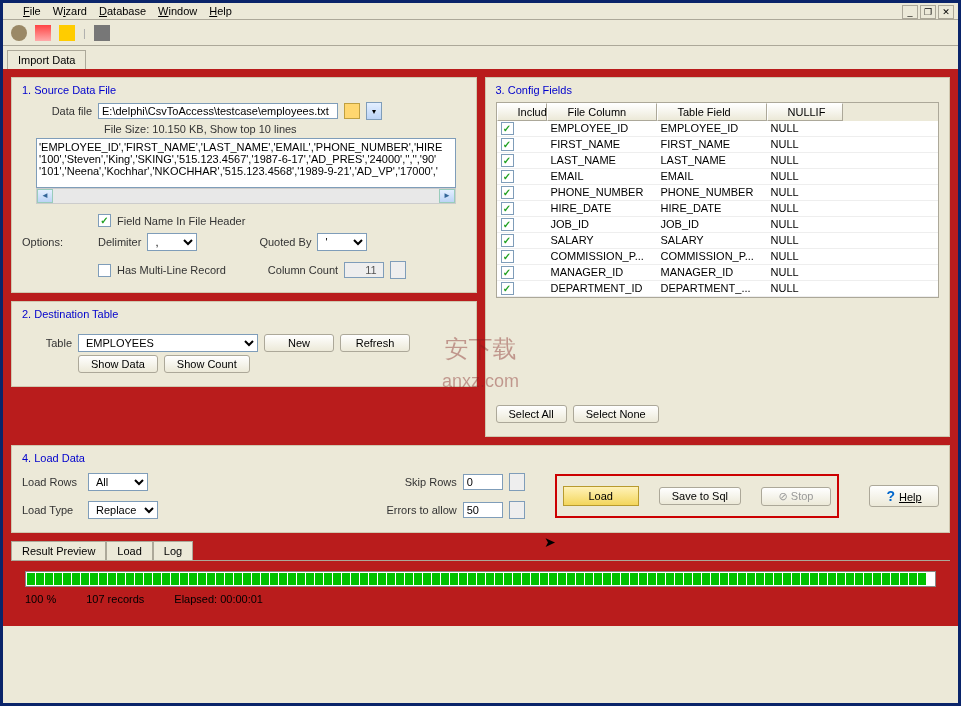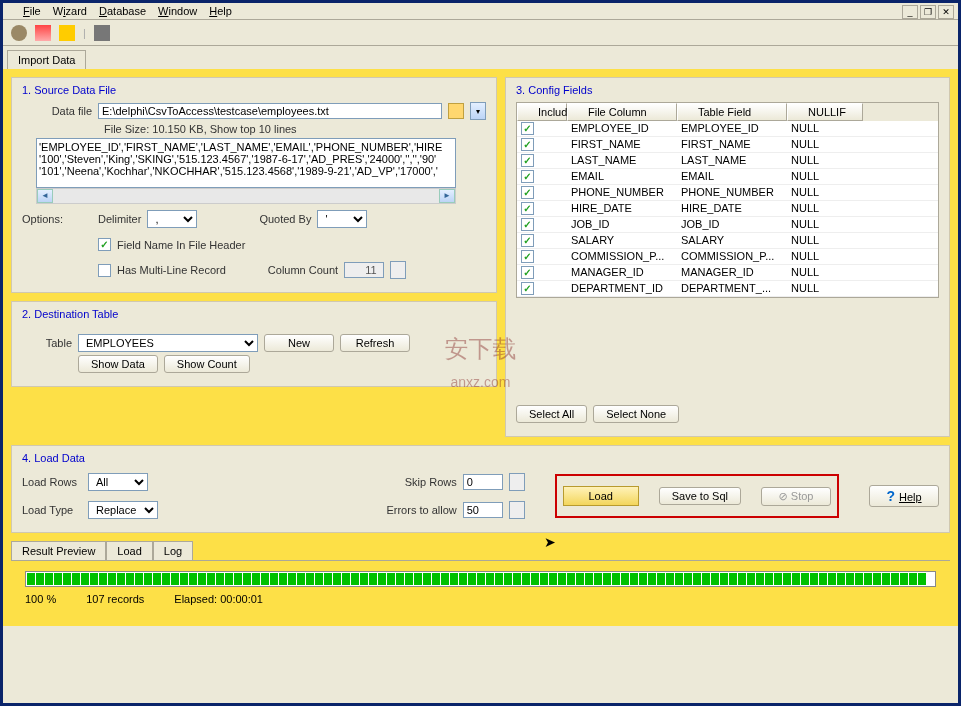--- a/index.html
+++ b/index.html
@@ -6,30 +6,30 @@
 body { margin: 0; padding: 0; background: #fff; }
 .window { width: 961px; height: 706px; border: 3px solid #0a246a; background: #ece9d8; position: relative; }
 .menubar { background: #ece9d8; padding: 2px 20px; display: flex; gap: 12px; border-bottom: 1px solid #aca899; }
 .menubar span { cursor: default; }
 .menubar .ul { text-decoration: underline; }
 .toolbar { background: #ece9d8; padding: 2px 8px; display: flex; gap: 8px; align-items: center; border-bottom: 1px solid #aca899; height: 26px; }
 .toolbar-icon { width: 16px; height: 16px; display: inline-block; }
 .tabstrip { background: #ece9d8; padding: 4px 0 0 4px; }
 .tab { display: inline-block; background: #ece9d8; border: 1px solid #aca899; border-bottom: none; padding: 3px 10px; position: relative; }
 .tab.active { background: #ece9d8; }
-.content { background: #fde047; padding: 8px; }
+.content { background: #b91c1c; padding: 8px; }
 .top-panels { display: flex; gap: 8px; }
 .left-col { flex: 1; display: flex; flex-direction: column; gap: 8px; }
 .right-col { flex: 1; }
 .groupbox { border: 1px solid #d0c8b0; background: #ece9d8; padding: 6px 10px 10px 10px; position: relative; }
 .group-title { color: #0000cc; margin-bottom: 6px; }
 .row { display: flex; align-items: center; gap: 6px; margin: 3px 0; }
 .label { color: #333; }
 input[type=text], select, textarea { border: 1px solid #7f9db9; background: #fff; padding: 1px 3px; font-size: 11px; }
-.file-input { width: 344px; }
+.file-input { width: 240px; }
 .folder-icon { width: 16px; height: 16px; background: #ffd76f; border: 1px solid #c0a040; display: inline-block; }
 .dd-btn { width: 16px; height: 18px; background: linear-gradient(#e3efff,#bcd4f6); border: 1px solid #7f9db9; display: inline-flex; align-items: center; justify-content: center; }
 .dd-btn::after { content: "▾"; font-size: 8px; }
 .preview-area { width: 420px; height: 50px; background: #fff; border: 1px solid #7f9db9; font-size: 10px; padding: 2px; overflow: hidden; white-space: nowrap; }
 .scroll-h { width: 420px; height: 16px; background: #e8e8e8; border: 1px solid #ccc; display: flex; justify-content: space-between; align-items: center; }
 .scroll-btn { width: 16px; height: 14px; background: linear-gradient(#e3efff,#bcd4f6); border: 1px solid #9cb; display: inline-block; text-align: center; font-size: 8px; line-height: 12px; color: #369; }
 .checkbox { width: 13px; height: 13px; border: 1px solid #7f9db9; background: #fff; display: inline-flex; align-items: center; justify-content: center; }
 .checkbox.checked::after { content: "✓"; color: #21a121; font-size: 10px; font-weight: bold; }
 .btn { background: linear-gradient(#fff,#ece9d8); border: 1px solid #aca899; border-radius: 3px; padding: 2px 12px; min-width: 70px; text-align: center; cursor: default; }
 .table { border: 1px solid #aca899; background: #fff; width: 100%; }
@@ -105,31 +105,31 @@
             </div>
           <div class="preview-area" style="margin-left:14px">
             <div>'EMPLOYEE_ID','FIRST_NAME','LAST_NAME','EMAIL','PHONE_NUMBER','HIRE</div>
             <div>'100','Steven','King','SKING','515.123.4567','1987-6-17','AD_PRES','24000','','','90'</div>
             <div>'101','Neena','Kochhar','NKOCHHAR','515.123.4568','1989-9-21','AD_VP','17000','</div>
           </div>
           <div class="scroll-h" style="margin-left:14px">
             <span class="scroll-btn">◄</span>
             <span class="scroll-btn">►</span>
           </div>
+          <div class="row" style="margin-left:76px;margin-top:10px">
+            <span class="checkbox checked"></span>
+            <span class="label">Field Name In File Header</span>
+          </div>
           <div class="row" style="margin-top:6px">
             <span class="label" style="width:70px">Options:</span>
             <span class="label">Delimiter</span>
             <select class="small-sel" style="width:50px"><option>,</option></select>
             <span style="width:50px"></span>
             <span class="label">Quoted By</span>
             <select class="small-sel" style="width:50px"><option>'</option></select>
-          </div>
-          <div class="row" style="margin-left:76px;margin-top:10px">
-            <span class="checkbox checked"></span>
-            <span class="label">Field Name In File Header</span>
           </div>
           <div class="row" style="margin-left:76px;margin-top:10px">
             <span class="checkbox"></span>
             <span class="label">Has Multi-Line Record</span>
             <span style="width:30px"></span>
             <span class="label">Column Count</span>
             <input type="text" style="width: 40px; background: rgb(238, 238, 238); padding-left: 20px;" disabled="" value="11">
             <span class="spin"></span>
           </div>
         </div>
@@ -378,14 +378,14 @@
         </div>
       <div class="row" style="margin-top:6px;gap:30px">
         <span>100 %</span>
         <span>107 records</span>
         <span>Elapsed:  00:00:01</span>
       </div>
     </div>
   </div>
 
   <span class="cursor-arrow" style="left:541px;top:531px">➤</span>
-  <div class="watermark">安下载<br><span style="font-size:14px">anxz.com</span></div>
+  <div class="watermark">安下载<br><span style="font-size:18px">anxz.com</span></div>
 </div>
 
 </body></html>

